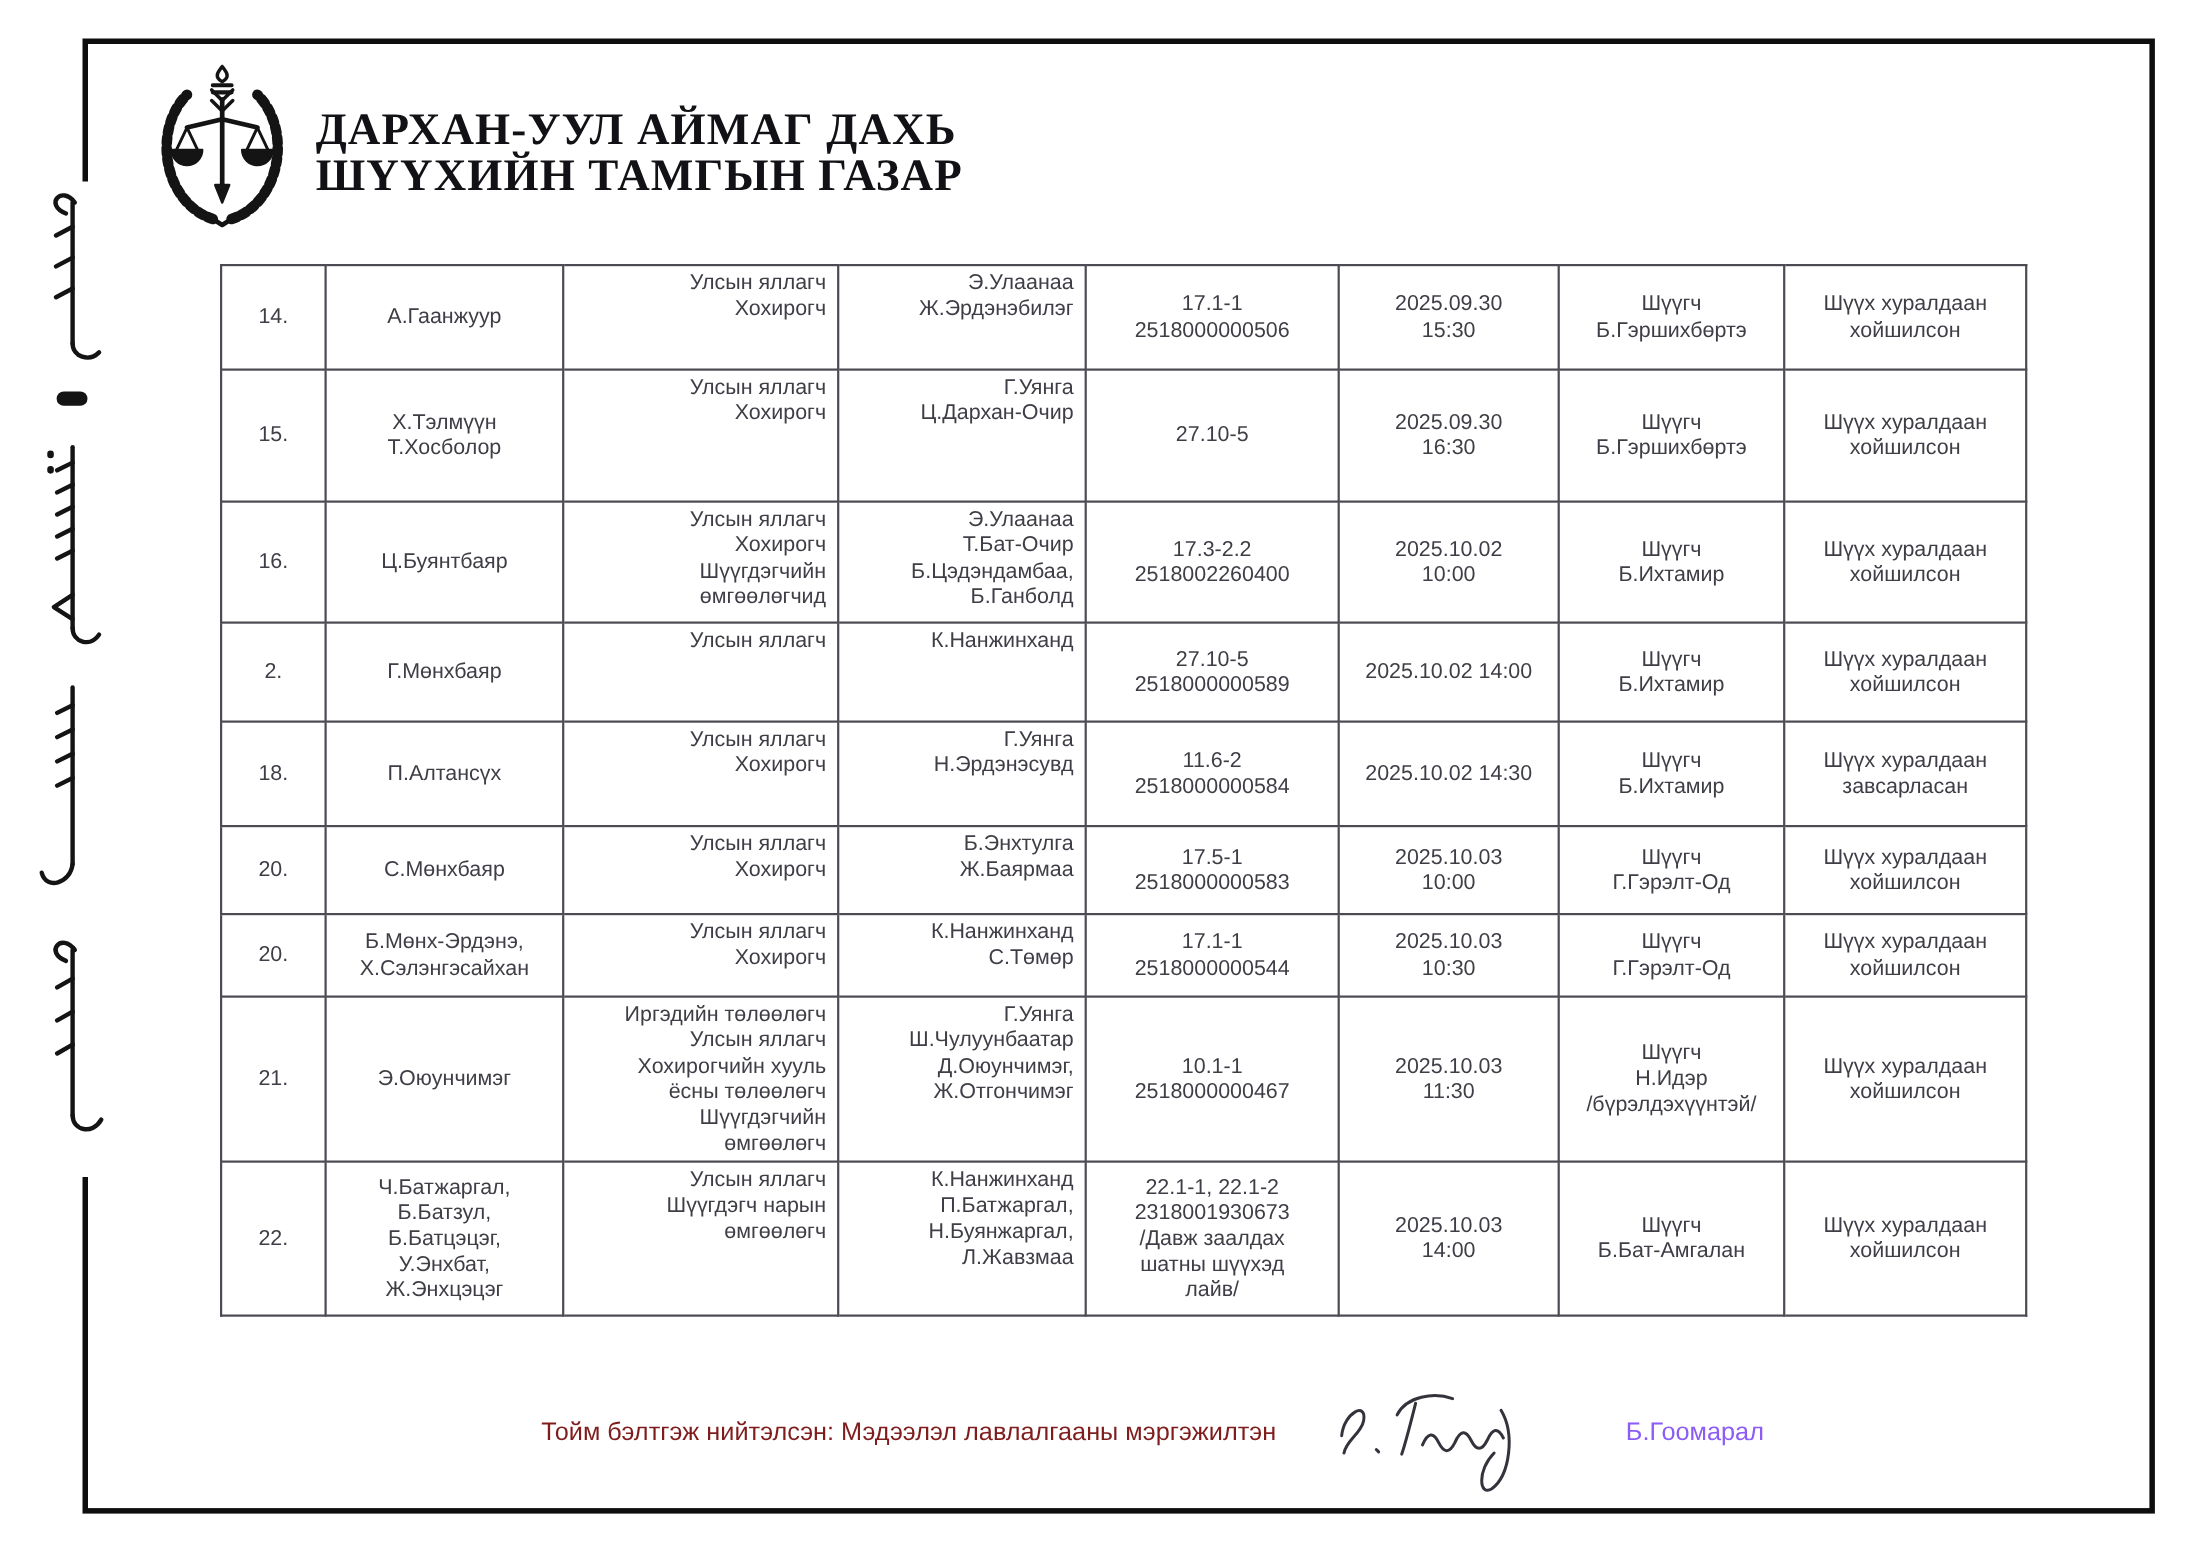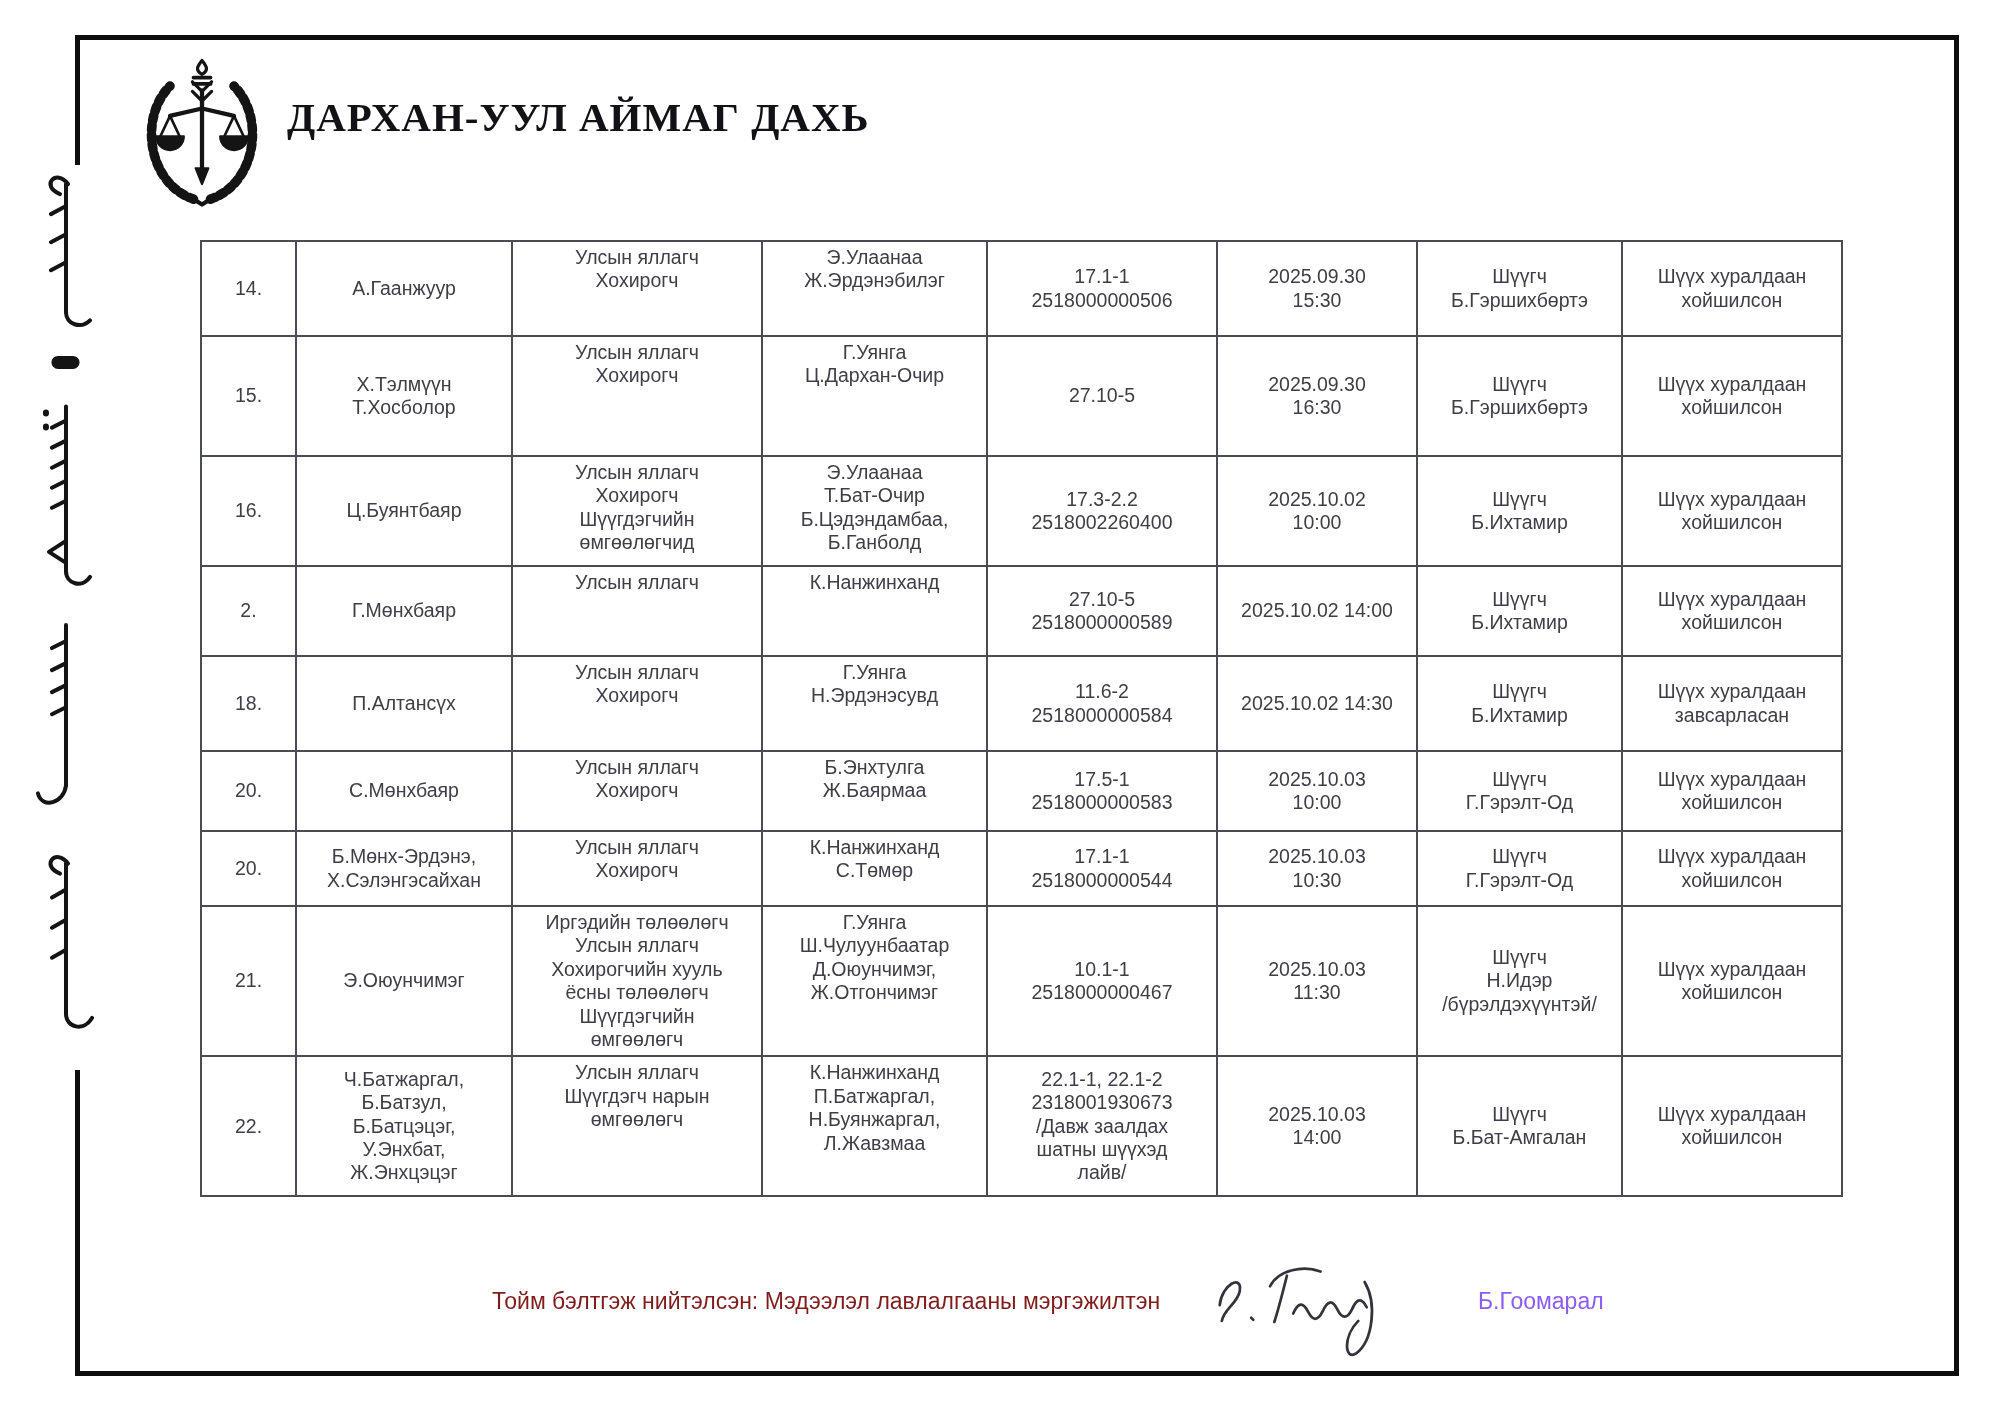--- a/index.html
+++ b/index.html
@@ -28,21 +28,21 @@
     letter-spacing:1px;color:#121216;
   }
   
   .tablewrap{position:absolute;left:200px;top:240px;}
   table{border-collapse:collapse;table-layout:fixed;width:1641px;background:#fff;}
   td{
     border:2px solid #4b4b53;padding:4px 10px;box-sizing:border-box;
     white-space:pre-line;font-size:19.5px;line-height:1.2;color:#3e3e46;
   }
   td.c-center{text-align:center;vertical-align:middle;}
-  td.c-left{text-align:center;vertical-align:top;}
+  td.c-left{text-align:right;vertical-align:top;}
   
   .footer-caption{
     position:absolute;left:492px;top:1288px;font-size:23px;color:#7f1d1d;
   }
   .signature{position:absolute;left:1205px;top:1242px;width:210px;height:120px;}
   .signer-name{
     position:absolute;left:1478px;top:1288px;font-size:23px;color:#8b5cf6;
   }
   svg .ink{stroke:#141414;fill:none;stroke-linecap:round;stroke-linejoin:round;}
 </style>
@@ -98,20 +98,21 @@
     <path d="M30 54 L21 73 M30 54 L39 73" stroke-width="2.5"></path>
     <path d="M17 73 A 13 13 0 0 0 43 73 Z" fill="#141414" stroke-width="2"></path>
 
     <path d="M90 54 L81 73 M90 54 L99 73" stroke-width="2.5"></path>
     <path d="M77 73 A 13 13 0 0 0 103 73 Z" fill="#141414" stroke-width="2"></path>
   </g>
 </svg>
 
 <div class="org-name">
   <div>ДАРХАН-УУЛ АЙМАГ ДАХЬ</div>
+  <div>ШҮҮХИЙН ТАМГЫН ГАЗАР</div>
 </div>
 
 <div class="tablewrap">
   <table>
     <colgroup>
       <col style="width:95px">
         <col style="width:216px">
         <col style="width:250px">
       <col style="width:225px">
         <col style="width:230px">

